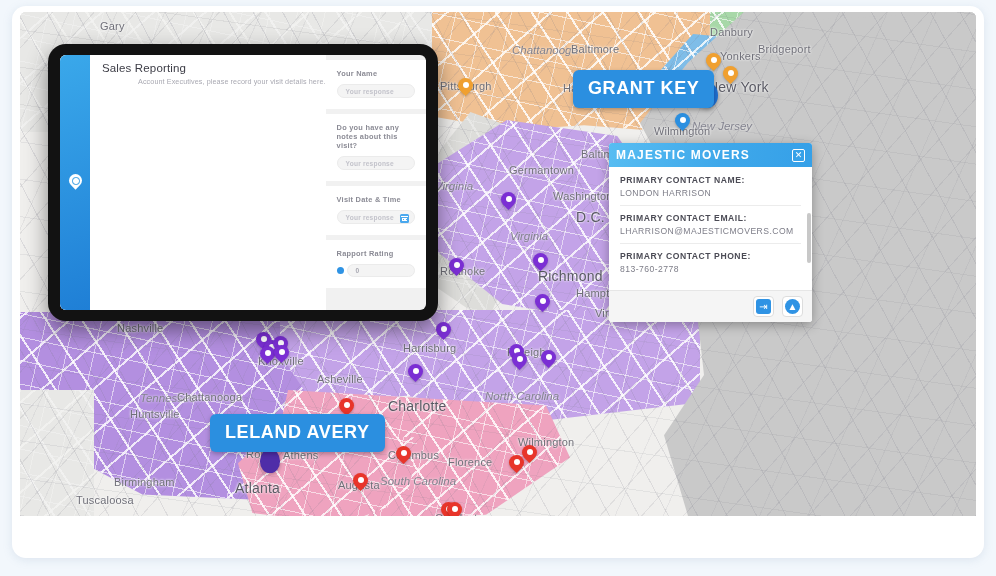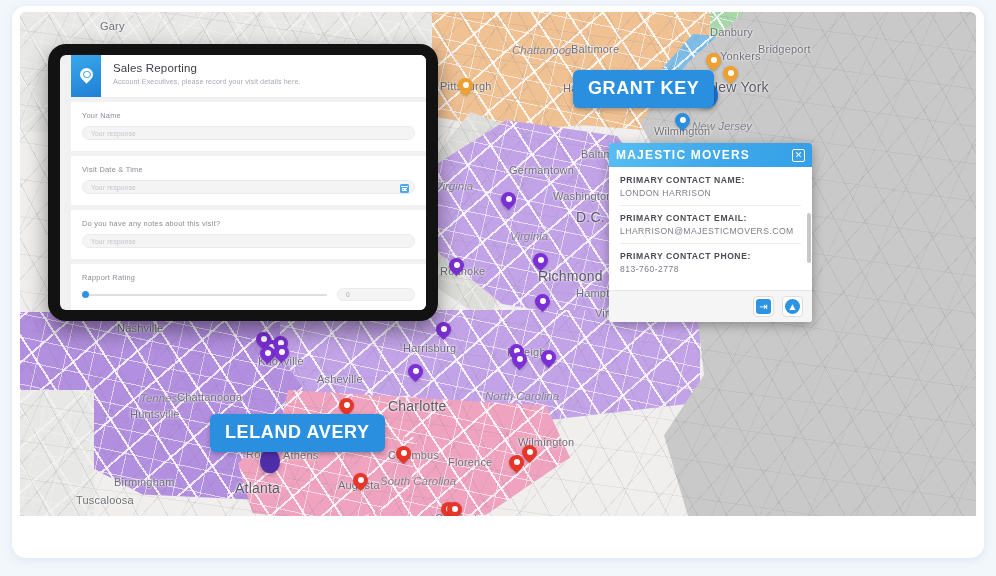--- a/index.html
+++ b/index.html
@@ -229,21 +229,21 @@
     border-radius: 18px;
     box-shadow: 0 9px 22px rgba(0,0,0,.45);
     padding: 11px 12px;
     z-index: 25;
   }
   .tablet-screen {
     width: 100%; height: 100%;
     background: #f1f1f1;
     border-radius: 6px;
     overflow: hidden;
-    display: flex; flex-direction: column; padding-left: 11px;
+    display: flex; flex-direction: row;
   }
   .form-head {
     background: #fff;
     display: flex;
     align-items: stretch;
     min-height: 42px;
   }
   .form-logo {
     width: 30px;
     background: linear-gradient(160deg, #3aa8ea 0%, #1f7fd6 100%);
@@ -274,30 +274,32 @@
   .form-title {
     font-size: 11.5px;
     color: #3d3d46;
     letter-spacing: .15px;
     margin-bottom: 3px;
   }
   .form-sub {
     font-size: 7.2px;
     color: #a9a9b2;
     letter-spacing: .1px;
+    margin-left: 36px;
   }
   .form-body {
     flex: 1;
     padding: 5px 0 0;
     overflow: hidden;
   }
   .form-card {
     background: #fff;
     margin: 0 0 5px;
     padding: 9px 11px 11px;
+    font-weight: bold;
   }
   .field-label {
     font-size: 7.4px;
     color: #8b8b95;
     letter-spacing: .25px;
     margin-bottom: 6px;
   }
   .field-input {
     height: 14px;
     background: #f4f4f4;
@@ -552,30 +554,30 @@
 
           <div class="form-body">
             <div id="form-fields">
                 <div class="form-card">
                   <div class="field-label">Your Name</div>
                   <div class="field-input">
                     <span class="ph">Your response</span>
                   </div>
                 </div>
                 <div class="form-card">
+                  <div class="field-label">Do you have any notes about this visit?</div>
+                  <div class="field-input">
+                    <span class="ph">Your response</span>
+                  </div>
+                </div>
+                <div class="form-card">
                   <div class="field-label">Visit Date &amp; Time</div>
                   <div class="field-input">
                     <span class="ph">Your response</span>
                     <div class="cal-icon"></div>
-                  </div>
-                </div>
-                <div class="form-card">
-                  <div class="field-label">Do you have any notes about this visit?</div>
-                  <div class="field-input">
-                    <span class="ph">Your response</span>
                   </div>
                 </div>
               </div>
 
             <div class="form-card">
               <div class="field-label">Rapport Rating</div>
               <div class="rating-row">
                 <div class="slider-track">
                   <div class="slider-thumb"></div>
                 </div>

